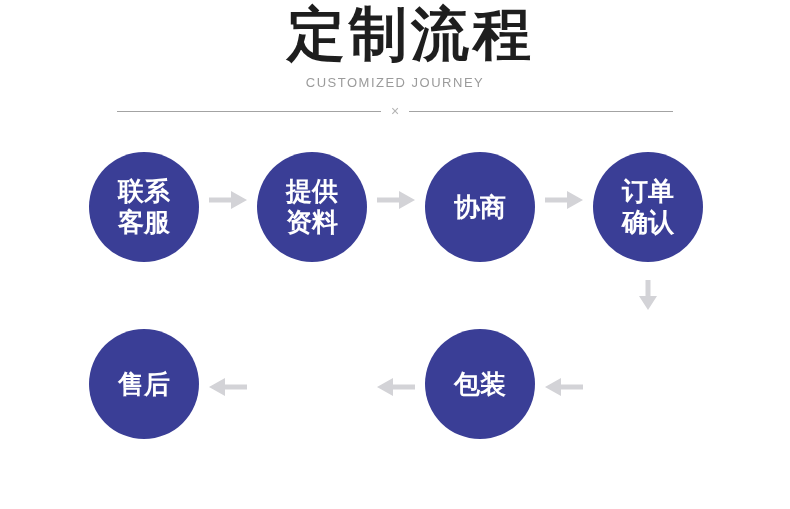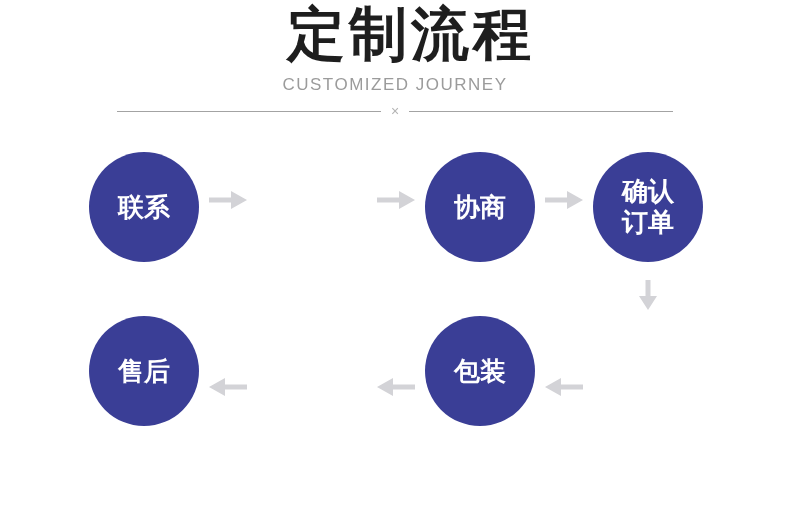--- a/index.html
+++ b/index.html
@@ -26,21 +26,21 @@
     letter-spacing: 4px;
     color: #1e1e1e;
   }
 
   .subtitle {
     position: absolute;
     top: 75px;
     left: 0;
     width: 100%;
     text-align: center;
-    font-size: 17px;
+    font-size: 13px;
     letter-spacing: 1.5px;
     color: #9b9b9b;
   }
 
   .divider {
     position: absolute;
     top: 103px;
     left: 117px;
     width: 556px;
     height: 16px;
@@ -69,21 +69,21 @@
     display: flex;
     flex-direction: column;
     align-items: center;
     justify-content: center;
     text-align: center;
     font-size: 26px;
     line-height: 31px;
     font-weight: bold;
   }
   .row1 { top: 152px; }
-  .row2 { top: 316px; align-items: center; }
+  .row2 { top: 329px; align-items: center; }
   .c1 { left: 89px; }
   .c2 { left: 257px; }
   .c3 { left: 425px; font-family: Liberation Serif, serif; }
   .c4 { left: 593px; }
 
   .arrow { position: absolute; }
   .arrow svg { display: block; }
   .arrow-h { top: 191px; }
   .arrow-h2 { top: 378px; }
   .a1 { left: 209px; }
@@ -100,27 +100,32 @@
   <div class="subtitle">CUSTOMIZED JOURNEY</div>
 
   <div class="divider">
     <span class="line"></span>
     <span class="x-mark">×</span>
     <span class="line"></span>
   </div>
 
   <div class="circle row1 c1">
     <span>联系</span>
+    <span>客服</span>
+  </div>
+  <div class="circle row1 c2">
+    <span>提供</span>
+    <span>资料</span>
   </div>
   <div class="circle row1 c3">
     <span>协商</span>
   </div>
   <div class="circle row1 c4">
+    <span>订单</span>
     <span>确认</span>
-    <span>订单</span>
   </div>
 
   <div class="arrow arrow-h a1">
     <svg width="38" height="18" viewBox="0 0 38 18">
         <path d="M0 6.5 H22 V0 L38 9 L22 18 V11.5 H0 Z" fill="#d3d3d7"></path>
       </svg>
   </div>
   <div class="arrow arrow-h a2">
     <svg width="38" height="18" viewBox="0 0 38 18">
         <path d="M0 6.5 H22 V0 L38 9 L22 18 V11.5 H0 Z" fill="#d3d3d7"></path>

